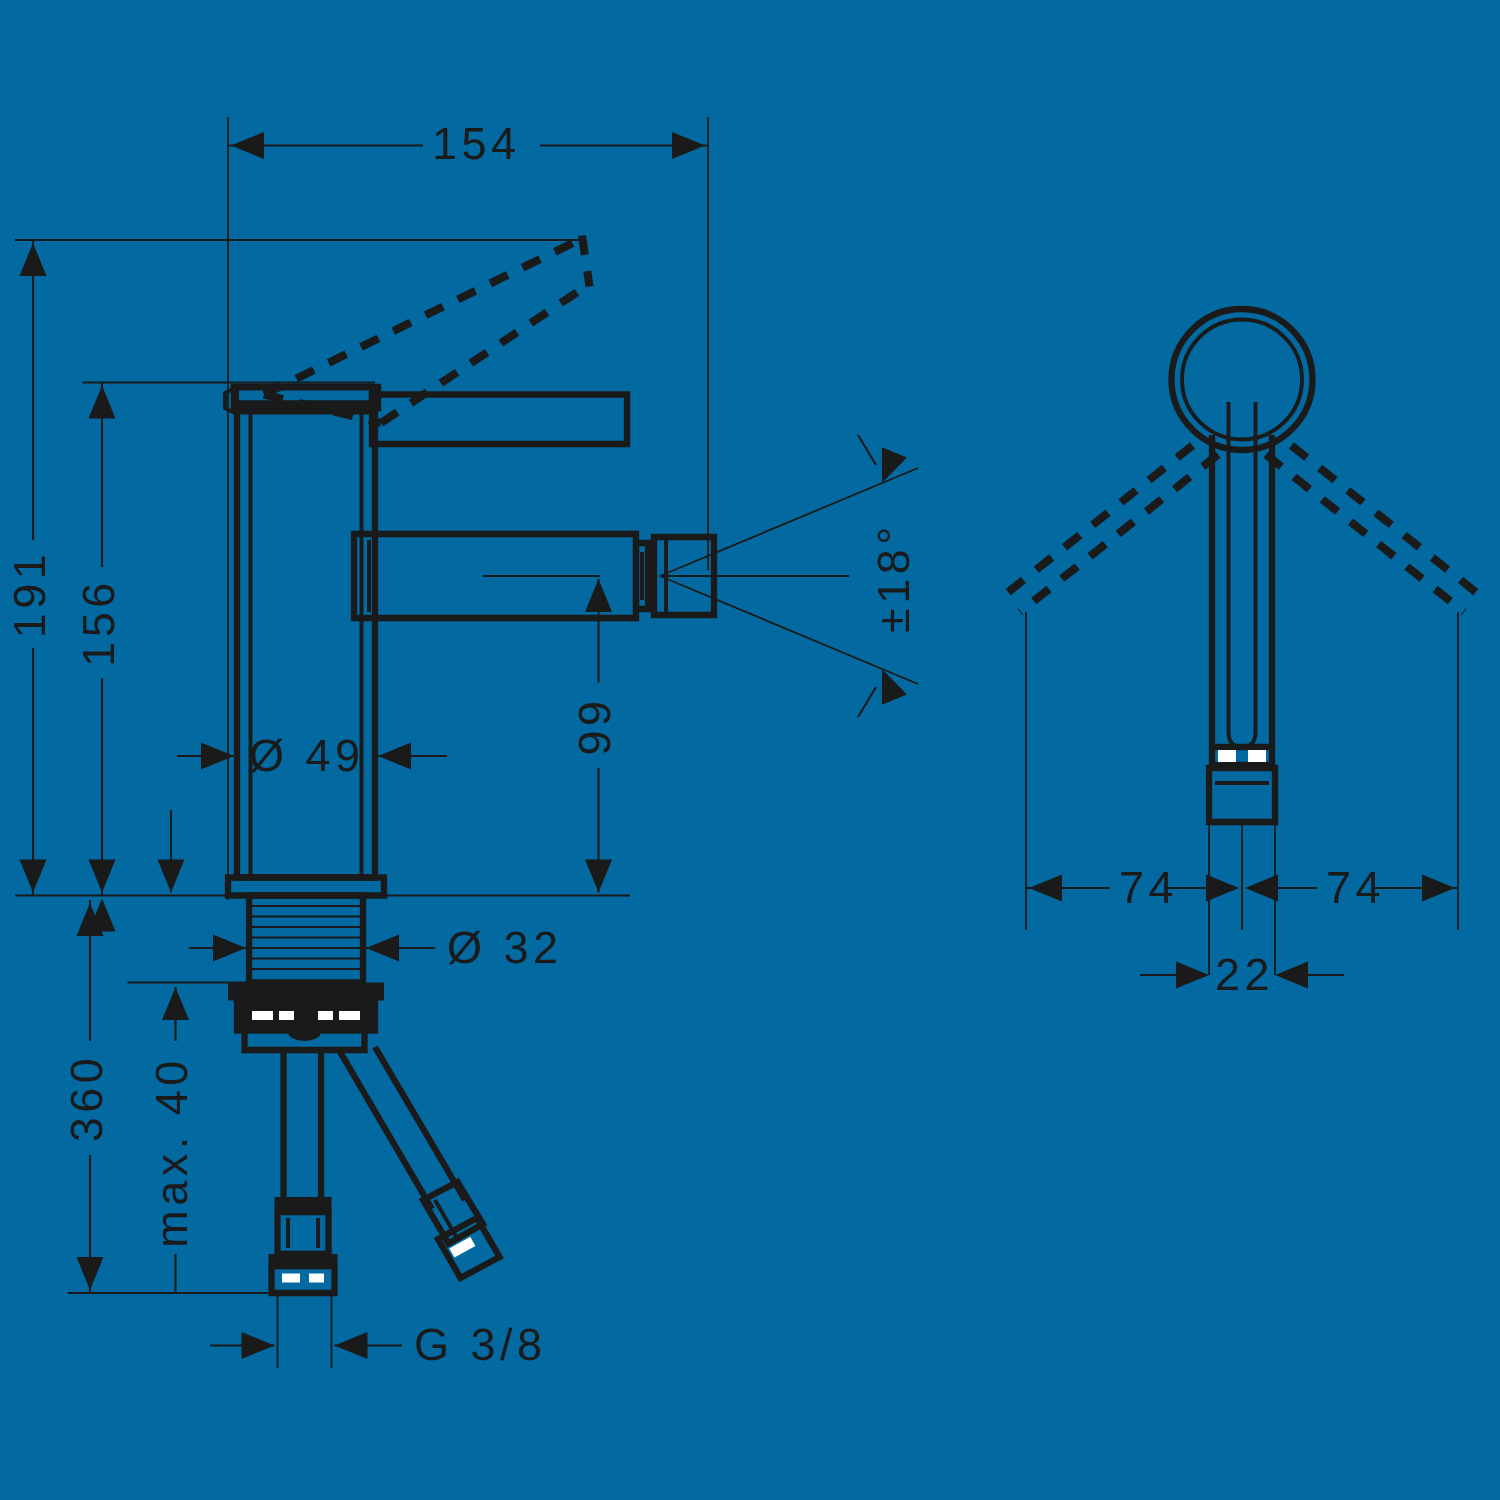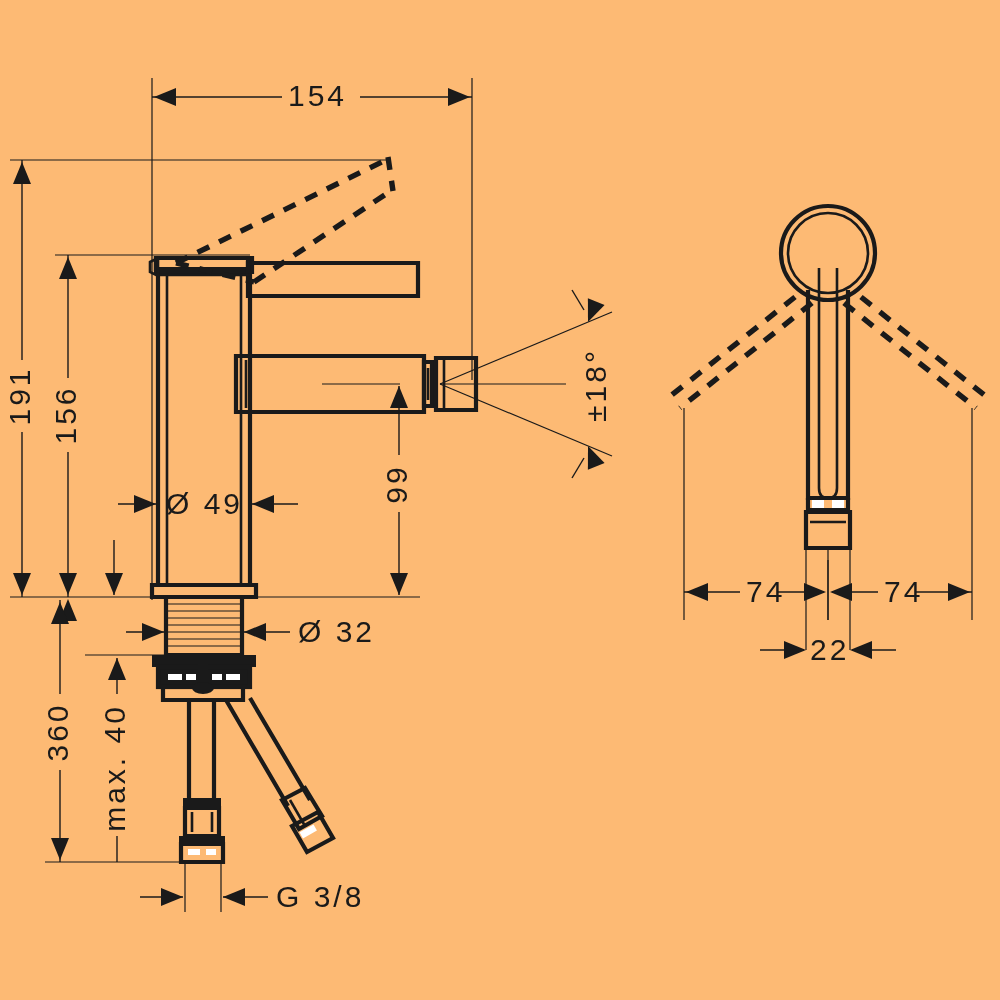--- a/index.html
+++ b/index.html
@@ -4,21 +4,21 @@
 <style>
   html, body {
     margin: 0;
     padding: 0;
     background: #ffffff;
   }
   #sheet {
     position: relative;
     width: 1000px;
     height: 1000px;
-    background: #fdba74;
+    background: #0369a1;
     font-family: "Liberation Sans", sans-serif;
   }
   svg#drawing {
     display: block;
     width: 1000px;
     height: 1000px;
   }
   .ln  { stroke: #1a1a1a; fill: none; stroke-width: 1.4; }
   .thin{ stroke: #1a1a1a; fill: none; stroke-width: 1.2; }
   .part{ stroke: #1a1a1a; fill: none; stroke-width: 4.2; stroke-linejoin: miter; }

